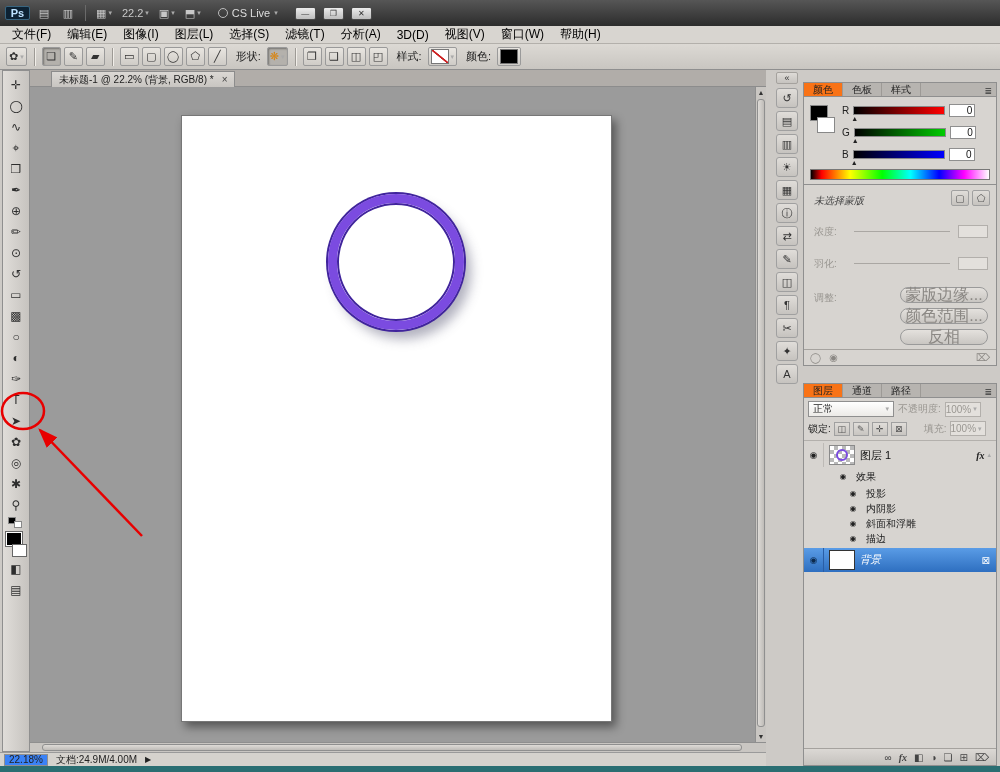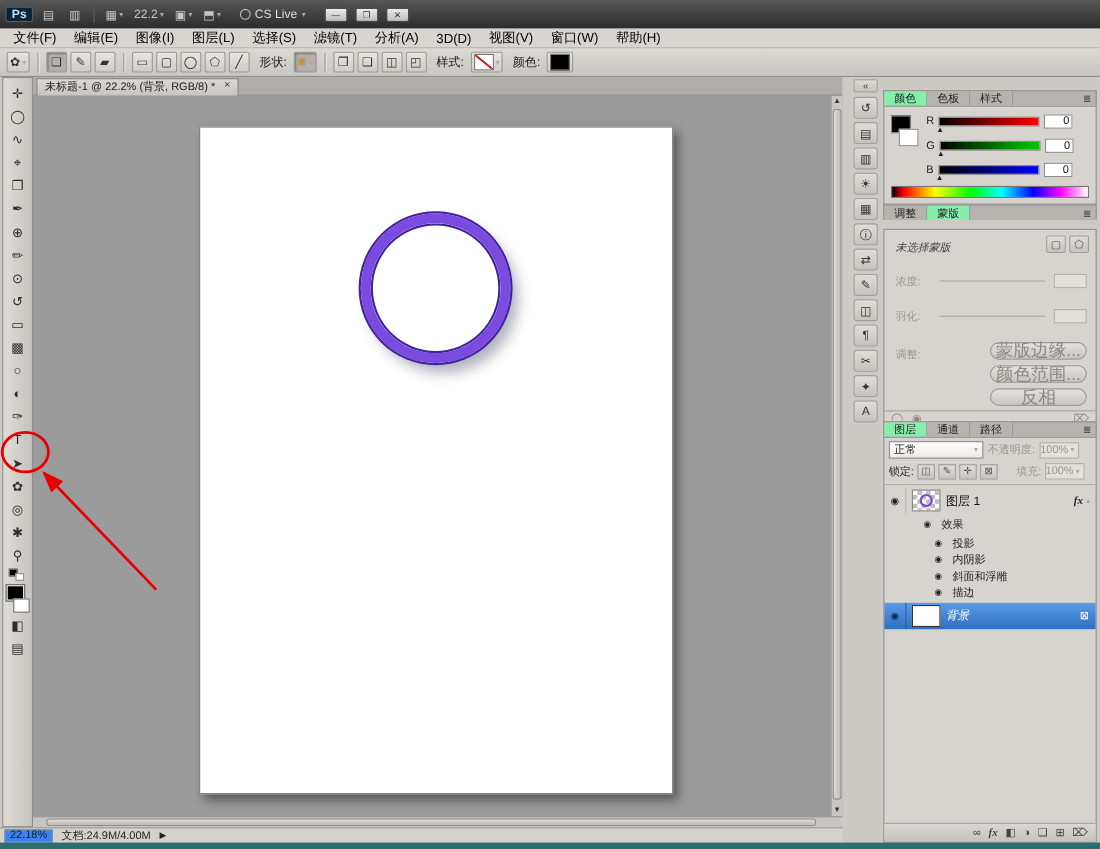--- a/index.html
+++ b/index.html
@@ -38,21 +38,21 @@
   .tool{width:24px;height:20px;display:flex;align-items:center;justify-content:center;font-size:12px;color:#2e2e2e}
   .mini-pair{position:relative;width:24px;height:13px}
   .mini-fg{position:absolute;left:4px;top:1px;width:8px;height:7px;background:#000;border:1px solid #888}
   .mini-bg{position:absolute;left:10px;top:5px;width:8px;height:7px;background:#fff;border:1px solid #888}
   .fgbg{position:relative;width:24px;height:28px}
   .fg-sw{position:absolute;left:2px;top:2px;width:16px;height:14px;background:#000;border:1px solid #fff;box-shadow:0 0 0 1px #666}
   .bg-sw{position:absolute;right:1px;bottom:1px;width:15px;height:13px;background:#fff;border:1px solid #666}
 
   
   #doctabs{position:absolute;left:30px;top:70px;width:736px;height:17px;background:#b1ada9;border-bottom:1px solid #8c8c8c}
-  #doctab{position:absolute;left:3px;top:1px;height:16px;background:linear-gradient(#dbd8d4,#c8c5c1);border:1px solid #8c8c8c;border-bottom:none;display:flex;gap:8px;padding:0 7px;font-size:10px;color:#222}
+  #doctab{position:absolute;left:21px;top:1px;height:16px;background:linear-gradient(#dbd8d4,#c8c5c1);border:1px solid #8c8c8c;border-bottom:none;display:flex;align-items:center;gap:8px;padding:0 7px;font-size:10px;color:#222}
   .tab-close{font-size:10px;color:#444}
   #canvas{position:absolute;left:30px;top:87px;width:736px;height:655px;background:#9b9b9b;overflow:hidden}
   #page{position:absolute;left:151px;top:28px;width:431px;height:607px;background:#fff;border:1px solid #777;box-shadow:4px 5px 9px rgba(0,0,0,.45)}
   #ring{position:absolute;left:146px;top:78px;width:136px;height:136px;border-radius:50%;border:9px solid #7b4be0;box-shadow:0 0 0 2px #40249c,inset 0 0 0 2px #40249c,7px 9px 12px rgba(70,70,100,.42)}
   #vscroll{position:absolute;right:0;top:0;width:11px;height:655px;background:#c9c6c2;border-left:1px solid #8f8f8f}
   .vs-arrow{position:absolute;left:0;width:10px;height:11px;font-size:7px;color:#333;display:flex;align-items:center;justify-content:center}
   .vs-thumb{position:absolute;left:1px;top:12px;width:8px;height:628px;background:linear-gradient(to right,#dedbd7,#bfbcb8);border:1px solid #8f8f8f;border-radius:3px}
   #hscroll{position:absolute;left:30px;top:742px;width:736px;height:10px;background:#c9c6c2;border-top:1px solid #8f8f8f}
   .hs-thumb{position:absolute;left:12px;top:1px;width:700px;height:7px;background:linear-gradient(#dedbd7,#bfbcb8);border:1px solid #8f8f8f;border-radius:3px}
   #statusbar{position:absolute;left:0;top:752px;width:766px;height:14px;background:#d5d2cd;border-top:1px solid #9a9a9a;display:flex;align-items:center;font-size:10px;color:#222;padding:0 4px;gap:8px}
@@ -60,39 +60,39 @@
   .status-arrow{font-size:8px;color:#222}
 
   
   #dock{position:absolute;left:766px;top:70px;width:234px;height:696px;background:#cdcac6}
   #dock-collapse{position:absolute;left:776px;top:72px;width:22px;height:12px;display:flex;align-items:center;justify-content:center;font-size:9px;color:#333;border:1px solid #a5a29e;border-radius:2px;background:linear-gradient(#dedbd7,#c6c3bf)}
   #dock-strip{position:absolute;left:776px;top:88px;width:24px;display:flex;flex-direction:column;gap:3px}
   .strip-btn{width:22px;height:20px;border:1px solid #a0a0a0;background:linear-gradient(#e0ddd9,#c6c3bf);border-radius:3px;display:flex;align-items:center;justify-content:center;font-size:11px;color:#333}
 
   .panel-tabs{position:absolute;left:803px;width:194px;height:14px;display:flex;align-items:flex-end;background:#b7b4b0;border:1px solid #8f8f8f;border-bottom:none;font-size:10px}
   .ptab{padding:1px 9px;color:#222;background:#b7b4b0;border-right:1px solid #9d9a96;height:13px;display:flex;align-items:center}
-  .ptab.active{background:#86efac}
+  .ptab.active{background:#f97316}
   .ptab-menu{margin-left:auto;padding:0 4px;font-size:9px;color:#333}
   .panel-body{position:absolute;left:803px;width:194px;background:#d7d4d0;border:1px solid #8f8f8f}
 
   
   #color-body{top:96px;height:90px}
   .cp-fg{position:absolute;left:6px;top:8px;width:18px;height:16px;background:#000;border:1px solid #888}
   .cp-bg{position:absolute;left:13px;top:20px;width:18px;height:16px;background:#fff;border:1px solid #888}
   .cp-row{position:absolute;left:38px;height:14px;display:flex;align-items:center;gap:4px;font-size:10px;color:#222}
   .track{position:relative;width:92px;height:9px;border:1px solid #8a8a8a}
   .track-r{background:linear-gradient(to right,#000,#f00)}
   .track-g{background:linear-gradient(to right,#000,#0c0)}
   .track-b{background:linear-gradient(to right,#000,#00f)}
   .thumbmark{position:absolute;left:-3px;bottom:-8px;font-size:7px;color:#222}
   .val-box{width:26px;height:13px;background:#fff;border:1px solid #8f8f8f;font-size:10px;display:flex;align-items:center;justify-content:flex-end;padding:0 2px;color:#111}
   .spectrum{position:absolute;left:6px;top:72px;width:180px;height:11px;border:1px solid #777;background:linear-gradient(to right,#000 0%,#f00 6%,#ff0 22%,#0f0 40%,#0ff 56%,#00f 72%,#f0f 86%,#fff 100%)}
 
   
-  #mask-body{top:208px;height:182px}
+  #mask-body{top:184px;height:182px}
   .mp-header{position:absolute;left:10px;top:9px;font-size:10px;color:#444;font-style:italic}
   .mp-hicons{position:absolute;right:6px;top:5px;display:flex;gap:3px}
   .mp-hicon{width:18px;height:16px;border:1px solid #a0a0a0;background:linear-gradient(#e0ddd9,#c6c3bf);border-radius:2px;display:flex;align-items:center;justify-content:center;font-size:10px;color:#555}
   .mp-label{position:absolute;left:10px;font-size:10px;color:#9a9792}
   .mp-slider{position:absolute;left:50px;width:96px;height:0;border-top:1px solid #aaa7a3}
   .mp-box{position:absolute;right:8px;width:30px;height:13px;border:1px solid #b2afab;background:#e3e0dc}
   .mp-btn{position:absolute;right:8px;width:88px;height:16px;border:1px solid #9a9a9a;border-radius:8px;background:linear-gradient(#e4e1dd,#c9c6c2);font-size:16px;color:#8b8884;display:flex;align-items:center;justify-content:center}
   .mp-footer{position:absolute;left:0;bottom:0;width:192px;height:16px;border-top:1px solid #a5a29e;display:flex;align-items:center;padding:0 6px;gap:8px;font-size:10px;color:#8b8884}
   .mp-foot-right{margin-left:auto}
 

